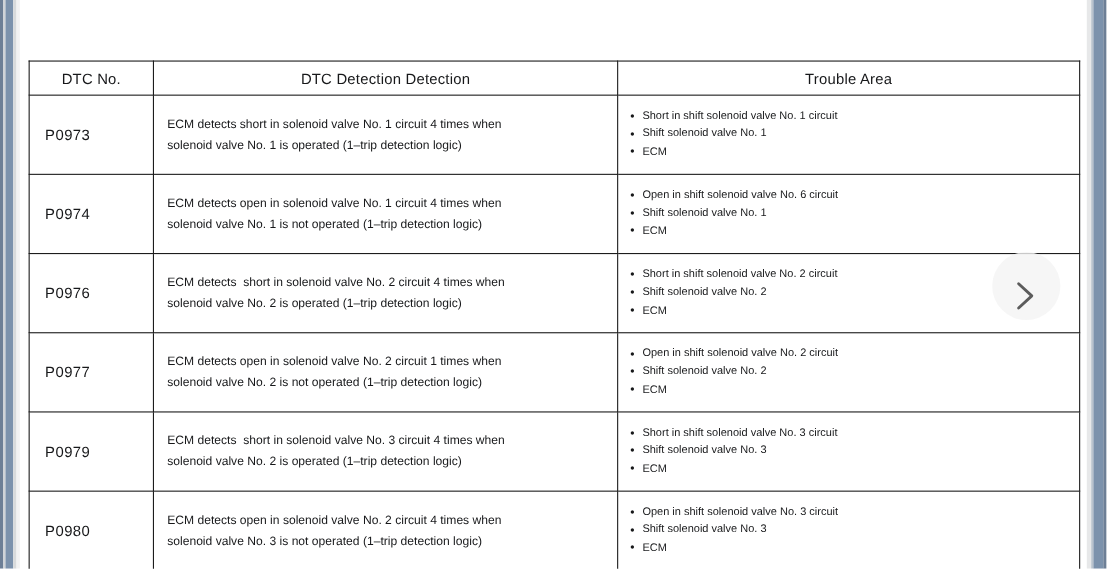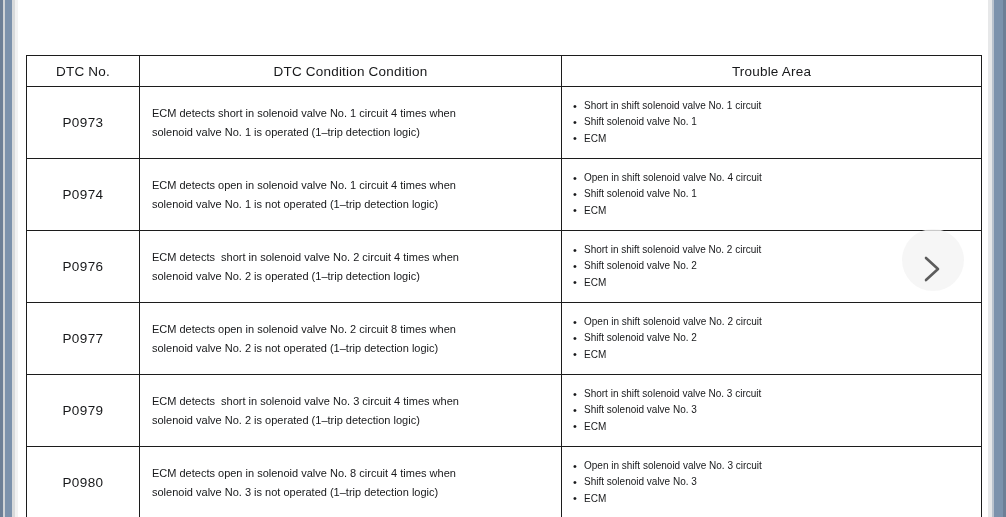--- a/index.html
+++ b/index.html
@@ -89,23 +89,23 @@
     font-size: 13.5px;
     letter-spacing: .2px;
     padding: 0 4px;
     white-space: nowrap;
   }
 
   
   .body-row > td { height: 72px; }
 
   .cell-no {
-    text-align: center;
     font-size: 13.5px;
     letter-spacing: .4px;
+    padding-left: 14px;
   }
 
   .cell-cond {
     padding: 0 10px 0 12px;
     font-size: 11px;
     line-height: 1.72;
   }
   .cell-cond .ln { display: block; white-space: pre; }
 
   .cell-area {
@@ -168,21 +168,21 @@
     <table class="dtc-table">
       <colgroup>
         <col class="c-no">
           <col class="c-cond">
           <col class="c-area">
       </colgroup>
 
       <thead>
         <tr class="hdr">
           <th>DTC No.</th>
-          <th>DTC Condition Condition</th>
+          <th>DTC Detection Detection</th>
           <th>Trouble Area</th>
         </tr>
       </thead>
 
       <tbody>
 
         <tr class="body-row">
           <td class="cell-no">P0973</td>
           <td class="cell-cond">
             <span class="ln">ECM detects short in solenoid valve No. 1 circuit 4 times when</span>
@@ -198,21 +198,21 @@
         </tr>
 
         <tr class="body-row">
           <td class="cell-no">P0974</td>
           <td class="cell-cond">
             <span class="ln">ECM detects open in solenoid valve No. 1 circuit 4 times when</span>
             <span class="ln">solenoid valve No. 1 is not operated (1–trip detection logic)</span>
           </td>
           <td class="cell-area">
             <ul>
-              <li>Open in shift solenoid valve No. 4 circuit</li>
+              <li>Open in shift solenoid valve No. 6 circuit</li>
               <li>Shift solenoid valve No. 1</li>
               <li>ECM</li>
             </ul>
           </td>
         </tr>
 
         <tr class="body-row">
           <td class="cell-no">P0976</td>
           <td class="cell-cond">
             <span class="ln">ECM detects  short in solenoid valve No. 2 circuit 4 times when</span>
@@ -223,21 +223,21 @@
               <li>Short in shift solenoid valve No. 2 circuit</li>
               <li>Shift solenoid valve No. 2</li>
               <li>ECM</li>
             </ul>
           </td>
         </tr>
 
         <tr class="body-row">
           <td class="cell-no">P0977</td>
           <td class="cell-cond">
-            <span class="ln">ECM detects open in solenoid valve No. 2 circuit 8 times when</span>
+            <span class="ln">ECM detects open in solenoid valve No. 2 circuit 1 times when</span>
             <span class="ln">solenoid valve No. 2 is not operated (1–trip detection logic)</span>
           </td>
           <td class="cell-area">
             <ul>
               <li>Open in shift solenoid valve No. 2 circuit</li>
               <li>Shift solenoid valve No. 2</li>
               <li>ECM</li>
             </ul>
           </td>
         </tr>
@@ -253,21 +253,21 @@
               <li>Short in shift solenoid valve No. 3 circuit</li>
               <li>Shift solenoid valve No. 3</li>
               <li>ECM</li>
             </ul>
           </td>
         </tr>
 
         <tr class="body-row">
           <td class="cell-no">P0980</td>
           <td class="cell-cond">
-            <span class="ln">ECM detects open in solenoid valve No. 8 circuit 4 times when</span>
+            <span class="ln">ECM detects open in solenoid valve No. 2 circuit 4 times when</span>
             <span class="ln">solenoid valve No. 3 is not operated (1–trip detection logic)</span>
           </td>
           <td class="cell-area">
             <ul>
               <li>Open in shift solenoid valve No. 3 circuit</li>
               <li>Shift solenoid valve No. 3</li>
               <li>ECM</li>
             </ul>
           </td>
         </tr>

